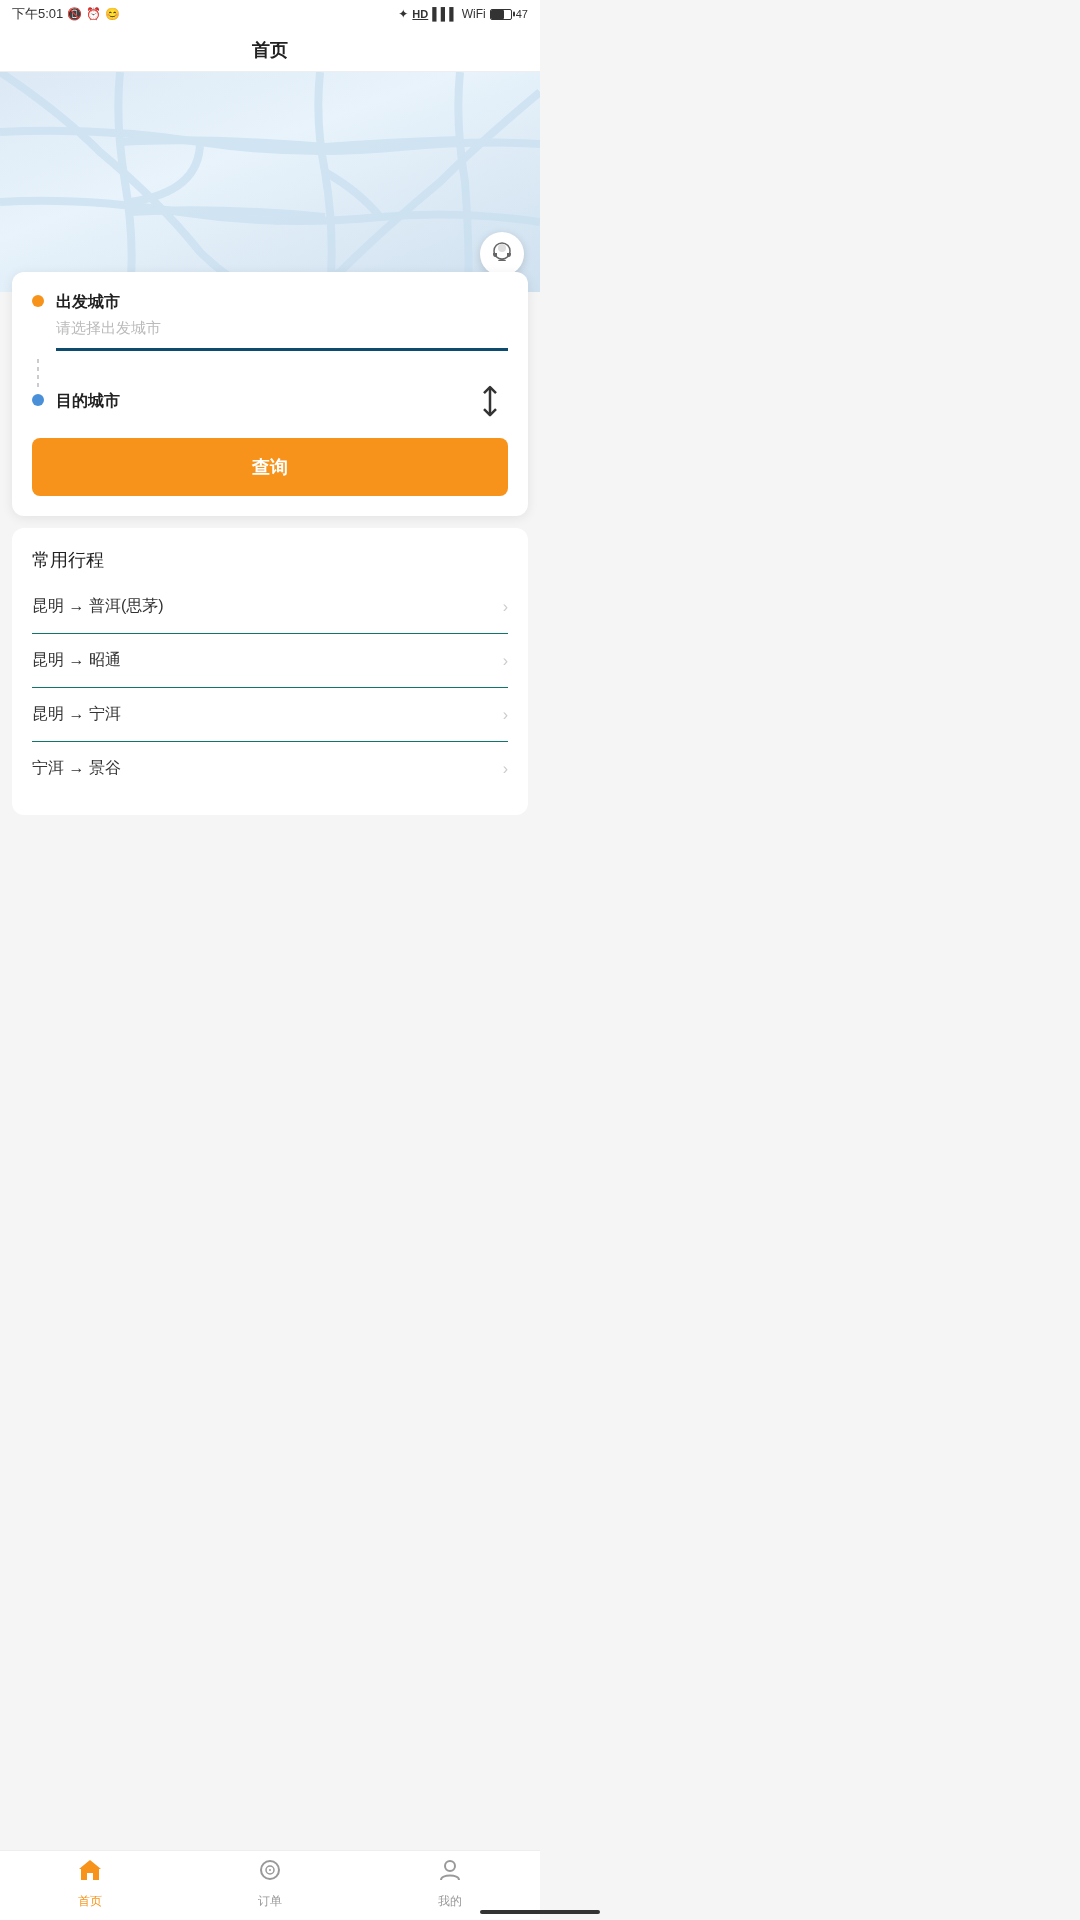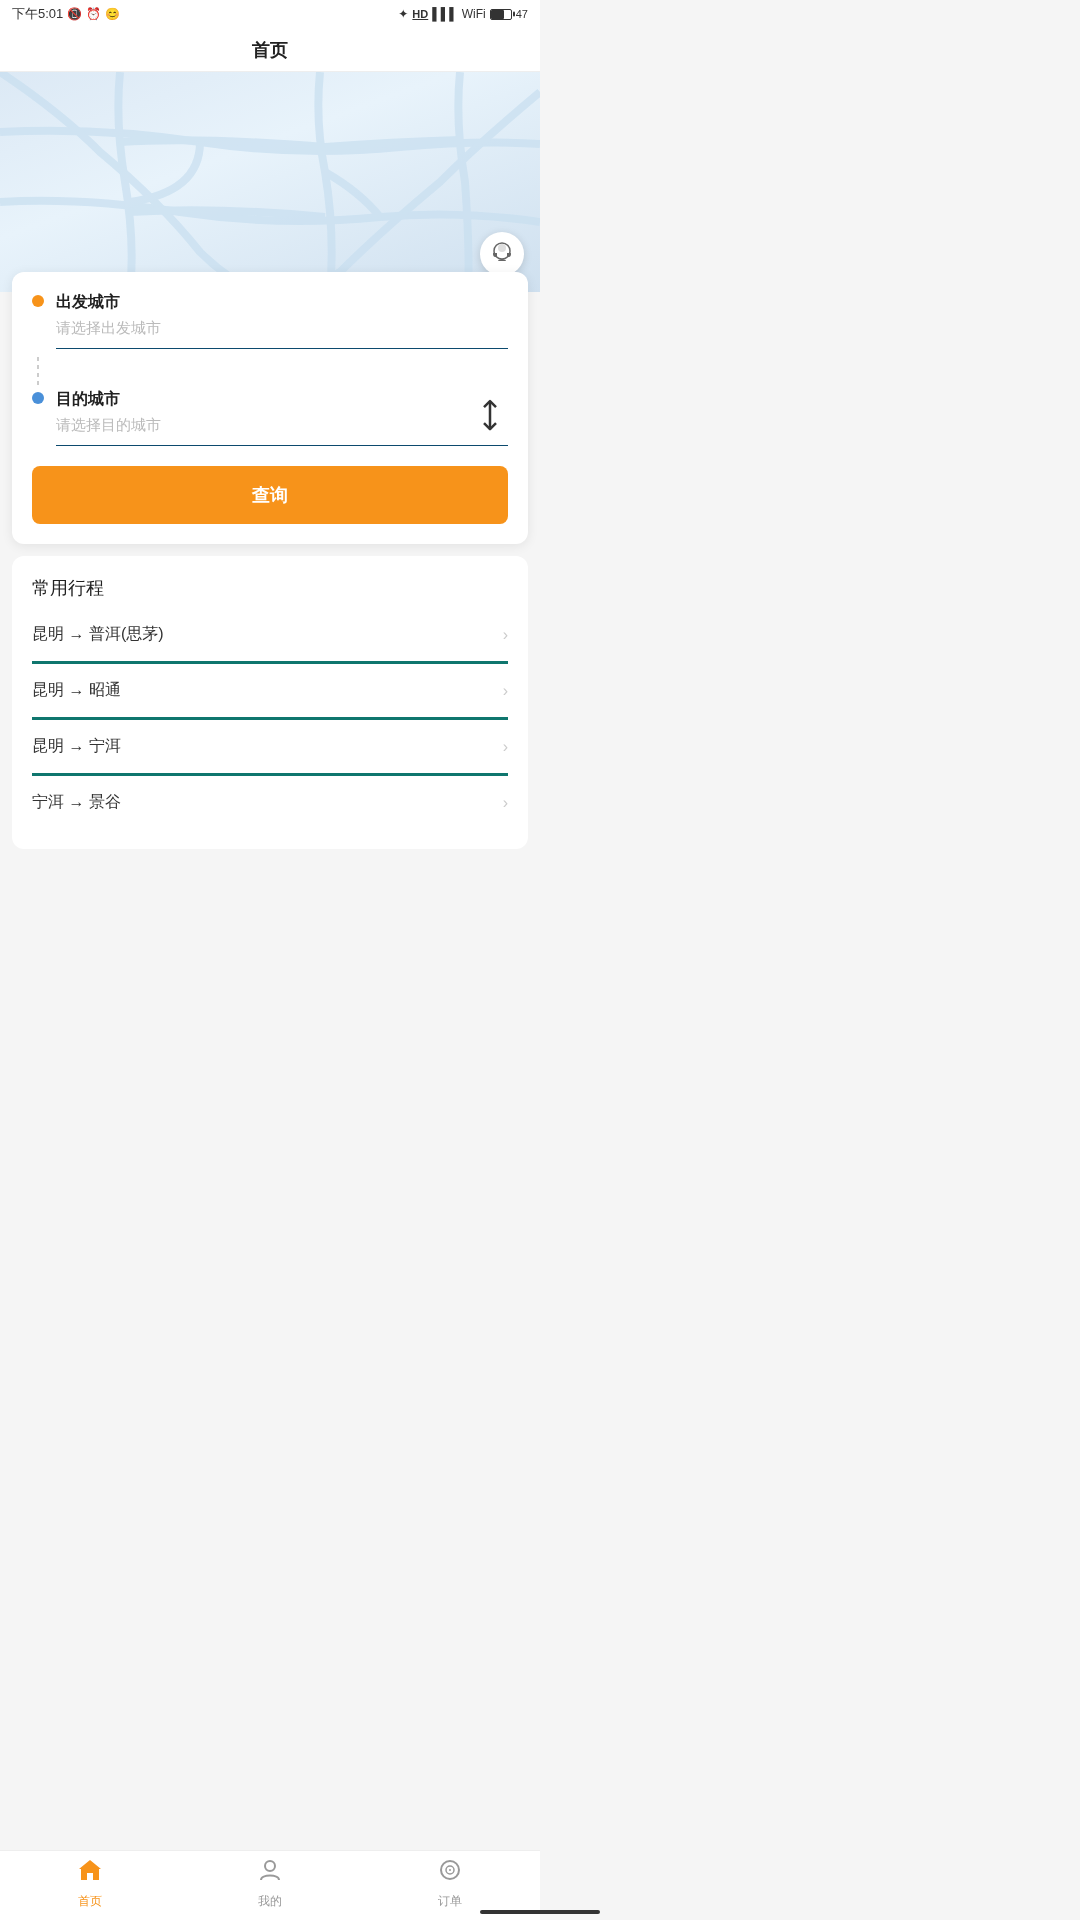--- a/index.html
+++ b/index.html
@@ -116,21 +116,21 @@
     .city-label {
       font-size: 16px;
       font-weight: 700;
       color: #222;
       margin-bottom: 6px;
     }
     .city-input {
       font-size: 15px;
       color: #bbb;
       padding-bottom: 10px;
-      border-bottom: 1px solid #0c4a6e;
+      border-bottom: 3px solid #0c4a6e;
       width: 100%;
     }
 
     
     .connector {
       display: flex;
       align-items: center;
       margin: 2px 0 2px 0;
       padding-left: 5px;
     }
@@ -188,21 +188,21 @@
       font-size: 18px;
       font-weight: 400;
       color: #222;
       margin-bottom: 8px;
     }
     .route-item {
       display: flex;
       align-items: center;
       justify-content: space-between;
       padding: 16px 0;
-      border-bottom: 3px solid #0f766e;
+      border-bottom: 1px solid #0f766e;
       cursor: pointer;
     }
     .route-item:last-child {
       border-bottom: none;
       text-align: right;
     }
     .route-text {
       font-size: 16px;
       color: #333;
     }
@@ -323,21 +323,20 @@
   </div>
 
   <div class="connector">
     <div class="connector-line"></div>
   </div>
 
   <div class="city-row destination-row">
     <div class="city-dot dot-blue"></div>
     <div class="city-content">
       <div class="city-label">目的城市</div>
-      <div class="city-input">请选择目的城市</div>
     </div>
   </div>
 
   <div class="swap-btn">
     <svg width="28" height="36" viewBox="0 0 28 36">
       <line x1="14" y1="4" x2="14" y2="32" stroke="#333" stroke-width="2.5"></line>
       <polyline points="8,10 14,4 20,10" fill="none" stroke="#333" stroke-width="2.5" stroke-linejoin="round"></polyline>
       <polyline points="8,26 14,32 20,26" fill="none" stroke="#333" stroke-width="2.5" stroke-linejoin="round"></polyline>
     </svg>
   </div>
@@ -370,37 +369,37 @@
 
 <div class="bottom-nav">
 
   <div class="nav-item nav-active">
     <span class="nav-icon">
       <svg width="26" height="26" viewBox="0 0 26 26">
         <path d="M13 3 L2 12 L4 12 L4 23 L10 23 L10 16 L16 16 L16 23 L22 23 L22 12 L24 12 Z" fill="#f7931a"></path>
       </svg>
     </span>
     <span class="nav-label">首页</span>
-  </div>
-
-  <div class="nav-item nav-inactive">
-    <span class="nav-icon">
-      <svg width="26" height="26" viewBox="0 0 26 26">
-        <circle cx="13" cy="9" r="5" fill="none" stroke="#999" stroke-width="2"></circle>
-        <path d="M4 23 C4 17 22 17 22 23" fill="none" stroke="#999" stroke-width="2"></path>
-      </svg>
-    </span>
-    <span class="nav-label">我的</span>
   </div>
 
   <div class="nav-item nav-inactive">
     <span class="nav-icon">
       <svg width="26" height="26" viewBox="0 0 26 26">
         <circle cx="13" cy="13" r="9" fill="none" stroke="#999" stroke-width="2"></circle>
         <circle cx="13" cy="13" r="4" fill="none" stroke="#999" stroke-width="1.5"></circle>
         <circle cx="13" cy="13" r="1" fill="#999"></circle>
       </svg>
     </span>
     <span class="nav-label">订单</span>
   </div>
+
+  <div class="nav-item nav-inactive">
+    <span class="nav-icon">
+      <svg width="26" height="26" viewBox="0 0 26 26">
+        <circle cx="13" cy="9" r="5" fill="none" stroke="#999" stroke-width="2"></circle>
+        <path d="M4 23 C4 17 22 17 22 23" fill="none" stroke="#999" stroke-width="2"></path>
+      </svg>
+    </span>
+    <span class="nav-label">我的</span>
+  </div>
 </div>
 
 <div class="home-indicator"></div>
 
 </body></html>

